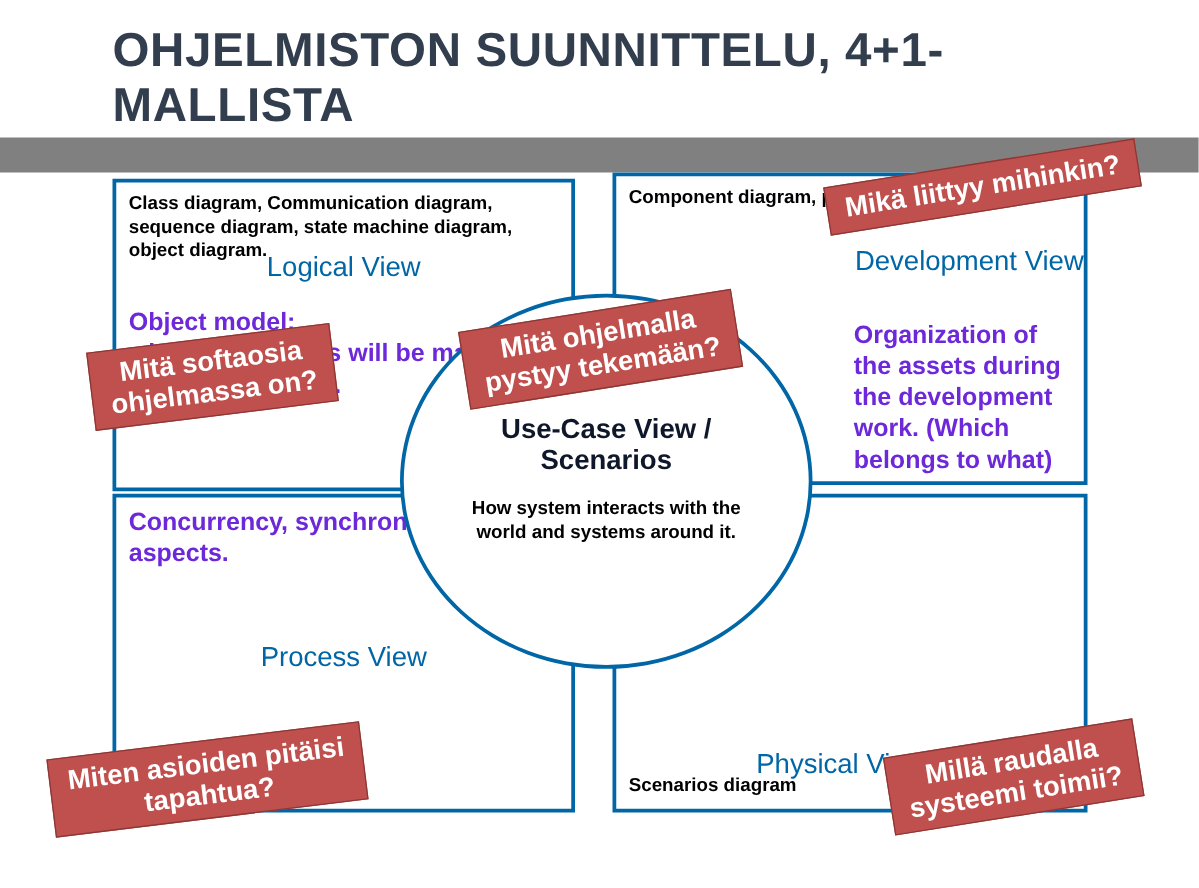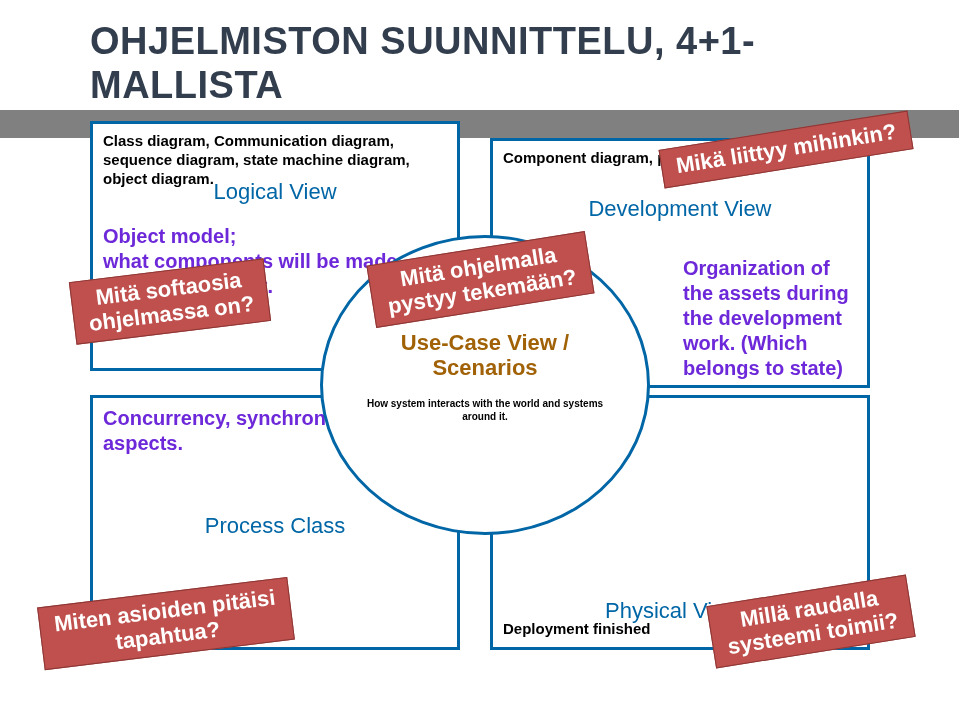--- a/index.html
+++ b/index.html
@@ -66,26 +66,26 @@
     position: absolute;
     bottom: 8px;
     left: 10px;
     right: 10px;
     font-size: 15px;
     font-weight: 700;
     color: #000;
     line-height: 1.25;
   }
   
-  .box-tl { top: 121px; left: 90px; width: 370px; height: 250px; }
+  .box-tl { top: 143px; left: 90px; width: 370px; height: 250px; }
   .box-tl .label { left: 0; right: 0; text-align: center; top: 55px; }
   .box-tl .body { top: 100px; }
   
   .box-tr { top: 138px; left: 490px; width: 380px; height: 250px; }
-  .box-tr .label { left: 0; right: 0; text-align: center; top: 55px; }
+  .box-tr .label { left: 0; right: 0; text-align: right; top: 55px; }
   .box-tr .body { top: 115px; left: 190px; }
   
   .box-bl { top: 395px; left: 90px; width: 370px; height: 255px; }
   .box-bl .body { top: 8px; }
   .box-bl .label { left: 0; right: 0; text-align: center; top: 115px; }
   
   .box-br { top: 395px; left: 490px; width: 380px; height: 255px; }
   .box-br .body { top: 20px; left: 190px; }
   .box-br .label { left: 100px; right: 0; top: 200px; margin-left: 12px; }
 
@@ -98,32 +98,32 @@
     height: 300px;
     border: 3px solid #0066a6;
     border-radius: 50%;
     background: #fff;
   }
   .center-el .uc-label {
     position: absolute;
     top: 92px;
     left: 0; right: 0;
     text-align: center;
-    color: #a16207;
+    color: #0f172a;
     font-size: 22px;
     font-weight: 600;
     line-height: 1.15;
   }
   .center-el .uc-body {
     position: absolute;
     top: 160px;
     left: 35px; right: 35px;
     text-align: center;
     color: #000;
-    font-size: 10px;
+    font-size: 15px;
     font-weight: 700;
     line-height: 1.25;
   }
   .center-el .uc-head {
     position: absolute;
     top: 20px;
     left: 60px; right: 60px;
     text-align: center;
     color: #000;
     font-size: 15px;
@@ -161,32 +161,32 @@
 <div class="view-box box-tl">
   <div class="head">Class diagram, Communication diagram, sequence diagram, state machine diagram, object diagram.</div>
   <div class="label">Logical View</div>
   <div class="body" style="white-space: pre-line;">Object model;
 what components will be made, how they interact.</div>
 </div>
 
 <div class="view-box box-tr">
   <div class="head">Component diagram, package diagram.</div>
   <div class="label">Development View</div>
-  <div class="body">Organization of the assets during the development work. (Which belongs to state)</div>
+  <div class="body">Organization of the assets during the development work. (Which belongs to what)</div>
 </div>
 
 <div class="view-box box-bl">
   <div class="body">Concurrency, synchronized aspects.</div>
-  <div class="label">Process Class</div>
+  <div class="label">Process View</div>
   <div class="foot">Activity diagram.</div>
 </div>
 
 <div class="view-box box-br">
   <div class="label">Physical View</div>
-  <div class="foot">Deployment finished</div>
+  <div class="foot">Scenarios diagram</div>
 </div>
 
 <div class="center-el">
   <div class="uc-head">Use case diagram</div>
   <div class="uc-label" style="white-space: pre-line;">Use-Case View /
 Scenarios</div>
   <div class="uc-body">How system interacts with the world and systems around it.</div>
 </div>
 
 <div class="callout co1">Mikä liittyy mihinkin?</div>

